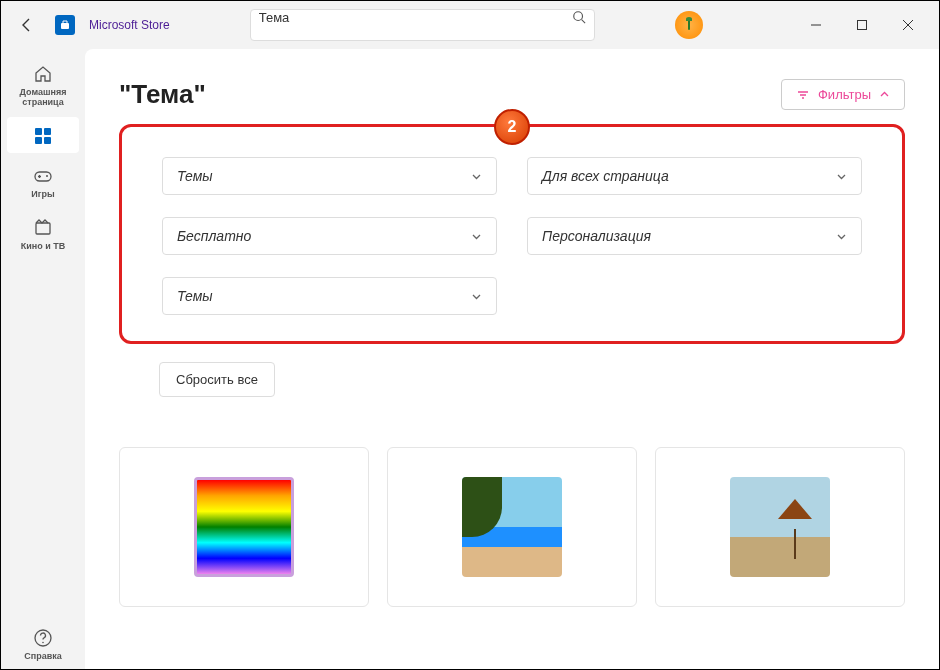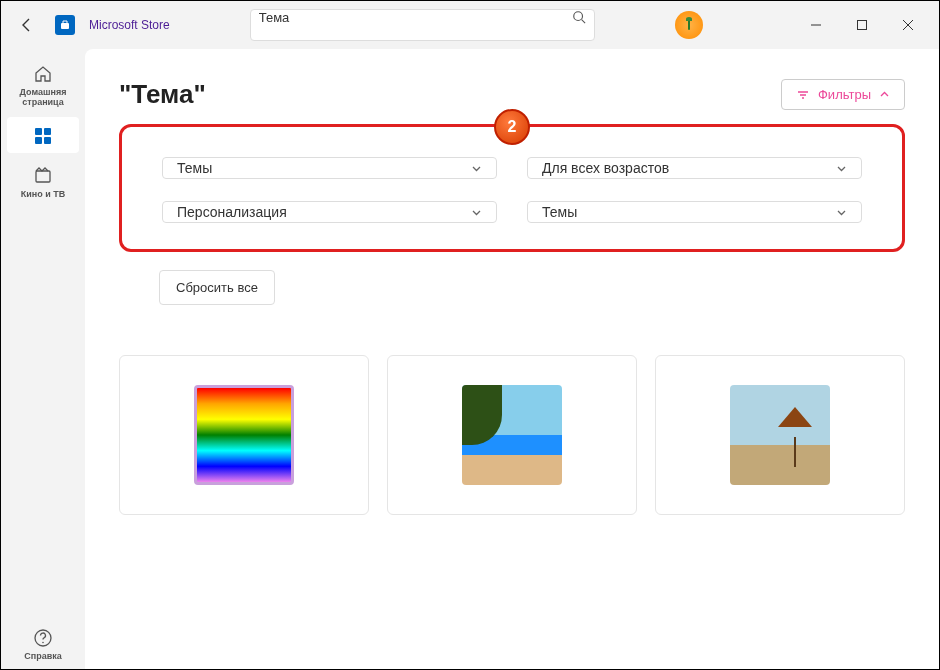--- a/index.html
+++ b/index.html
@@ -178,25 +178,26 @@
   display: grid;
   grid-template-columns: 1fr 1fr;
   gap: 22px 30px;
 }
 .filter-select {
   display: flex;
   align-items: center;
   justify-content: space-between;
   border: 1px solid #ddd;
   border-radius: 4px;
-  padding: 2px 14px;
+  padding: 10px 14px;
   font-size: 14px;
   color: #333;
   background: #fff;
   cursor: pointer;
+  font-style: italic;
 }
 .reset-btn {
   border: 1px solid #ddd;
   border-radius: 4px;
   padding: 9px 16px;
   font-size: 13px;
   color: #333;
   background: #fff;
   display: inline-block;
   margin-left: 40px;
@@ -322,20 +323,31 @@
     <div class="nav-item active">
       <span class="nav-icon">
         <svg width="20" height="20" viewBox="0 0 20 20" fill="#0067c0">
             <rect x="2" y="2" width="7" height="7" rx="1"></rect>
             <rect x="11" y="2" width="7" height="7" rx="1"></rect>
             <rect x="2" y="11" width="7" height="7" rx="1"></rect>
             <rect x="11" y="11" width="7" height="7" rx="1"></rect>
           </svg>
       </span>
 
+    </div>
+    <div class="nav-item">
+      <span class="nav-icon">
+        <svg width="20" height="20" viewBox="0 0 20 20">
+            <rect x="2" y="6" width="16" height="9" rx="4.5" stroke="currentColor" stroke-width="1.3" fill="none"></rect>
+            <circle cx="14" cy="10" r="1" fill="currentColor"></circle>
+            <line x1="5" y1="10.5" x2="8" y2="10.5" stroke="currentColor" stroke-width="1.3"></line>
+            <line x1="6.5" y1="9" x2="6.5" y2="12" stroke="currentColor" stroke-width="1.3"></line>
+          </svg>
+      </span>
+      <span class="nav-label">Игры</span>
     </div>
     <div class="nav-item">
       <span class="nav-icon">
         <svg width="20" height="20" viewBox="0 0 20 20">
             <rect x="3" y="5" width="14" height="11" rx="1" stroke="currentColor" stroke-width="1.3" fill="none"></rect>
             <path d="M3 5 L6 2 L9 5 M9 5 L12 2 L15 5" stroke="currentColor" stroke-width="1.3" fill="none"></path>
           </svg>
       </span>
       <span class="nav-label">Кино и ТВ</span>
     </div>
@@ -379,21 +391,29 @@
       <div class="filter-grid">
         <div class="filter-select">
           <span>Темы</span>
           <span>
               <svg width="11" height="11" viewBox="0 0 11 11">
                 <path d="M2 4 L5.5 7.5 L9 4" stroke="#666" stroke-width="1.3" fill="none"></path>
               </svg>
             </span>
         </div>
         <div class="filter-select">
-          <span>Для всех возрастов</span>
+          <span>Для всех страница</span>
+          <span>
+              <svg width="11" height="11" viewBox="0 0 11 11">
+                <path d="M2 4 L5.5 7.5 L9 4" stroke="#666" stroke-width="1.3" fill="none"></path>
+              </svg>
+            </span>
+        </div>
+        <div class="filter-select">
+          <span>Бесплатно</span>
           <span>
               <svg width="11" height="11" viewBox="0 0 11 11">
                 <path d="M2 4 L5.5 7.5 L9 4" stroke="#666" stroke-width="1.3" fill="none"></path>
               </svg>
             </span>
         </div>
         <div class="filter-select">
           <span>Персонализация</span>
           <span>
               <svg width="11" height="11" viewBox="0 0 11 11">

